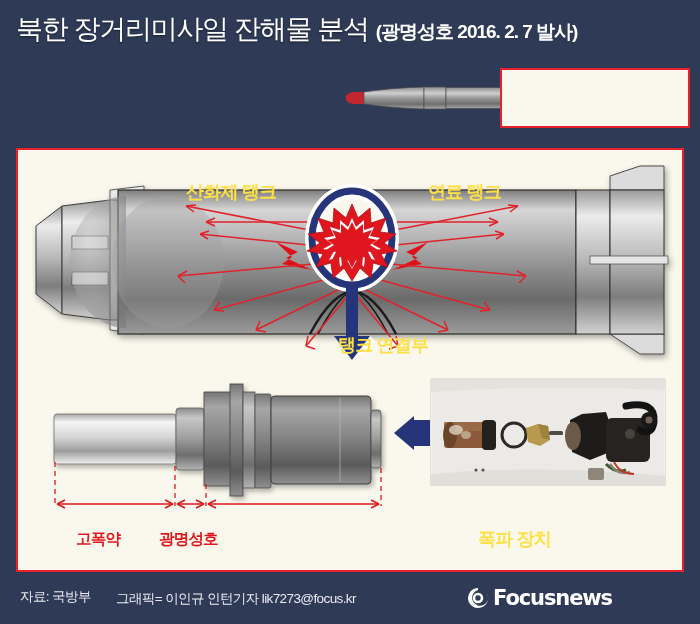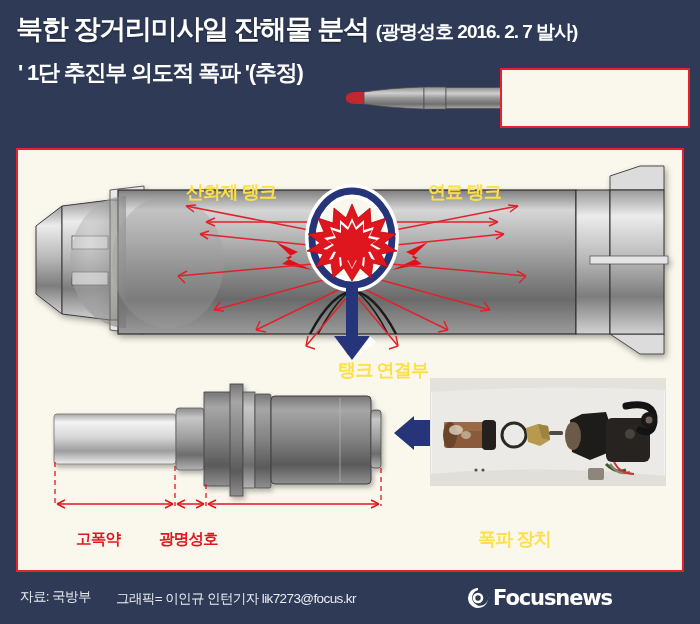--- a/index.html
+++ b/index.html
@@ -8,21 +8,21 @@
     background:#2e3a56;
     font-family:"Liberation Sans","DejaVu Sans",sans-serif;
     position:relative;
   }
   .page{position:relative;width:700px;height:624px;}
 
   
   .header{position:absolute;left:0;top:0;width:700px;height:136px;}
   .title-row{position:absolute;left:16px;top:11px;display:flex;align-items:baseline;}
   .title-main{
-    color:#ffffff;font-size:27px;font-weight:bold;letter-spacing:-1.3px;
+    color:#ffffff;font-size:27px;font-weight:normal;letter-spacing:-1.3px;
     white-space:nowrap;text-shadow:0 1px 2px rgba(0,0,0,.45);
   }
   .title-sub{
     color:#ffffff;font-size:19px;font-weight:bold;letter-spacing:-1px;
     white-space:nowrap;margin-left:7px;
   }
   .title-line2{
     position:absolute;left:18px;top:58px;
     color:#ffffff;font-size:22px;font-weight:bold;letter-spacing:-1.2px;
     white-space:nowrap;
@@ -40,21 +40,21 @@
     position:absolute;left:16px;top:148px;width:668px;height:424px;
     background:#faf8ec;border:2.5px solid #e8222a;box-sizing:border-box;
   }
 
   .lbl{position:absolute;white-space:nowrap;}
   .lbl-dark{color:#fde047;font-size:18px;font-weight:bold;letter-spacing:-.8px;}
   .lbl-red{color:#e0161e;font-size:15.5px;font-weight:bold;letter-spacing:-.8px;}
 
   #label-oxidizer{left:186px;top:180px;}
   #label-fuel{left:428px;top:180px;}
-  #label-tankjoint{left:338px;top:358px;}
+  #label-tankjoint{left:338px;top:333px;}
   #label-hex{left:76px;top:529px;}
   #label-train{left:159px;top:529px;}
   #label-safety{left:246px;top:529px;}
   #label-device{left:478px;top:527px;}
 
   
   .footer{position:absolute;left:0;top:575px;width:628px;height:49px;}
   .footer-src{position:absolute;left:20px;top:13px;color:#e9ecf2;font-size:13.5px;letter-spacing:-.6px;white-space:nowrap;}
   .footer-credit{position:absolute;left:116px;top:15px;color:#e9ecf2;font-size:13.5px;letter-spacing:-.6px;white-space:nowrap;}
   .logo{position:absolute;right:16px;top:11px;display:flex;align-items:flex-end;}
@@ -64,21 +64,20 @@
 </head>
 <body>
 
 <div class="page">
 
   <div class="header">
     <div class="title-row">
       <span class="title-main">북한 장거리미사일 잔해물 분석</span>
       <span class="title-sub">(광명성호 2016. 2. 7 발사)</span>
     </div>
-    <div class="title-line2">' 1단 추진부 의도적 폭파 '(추정)</div>
 
     <div class="topmissile">
       <svg width="352" height="64" viewBox="0 0 352 64">
         <defs>
           <linearGradient id="tmBody" x1="0" y1="0" x2="0" y2="1">
             <stop offset="0%" stop-color="#8d8d8d"></stop>
             <stop offset="28%" stop-color="#cfcfcf"></stop>
             <stop offset="50%" stop-color="#9a9a9a"></stop>
             <stop offset="78%" stop-color="#6f6f6f"></stop>
             <stop offset="100%" stop-color="#a9a9a9"></stop>

